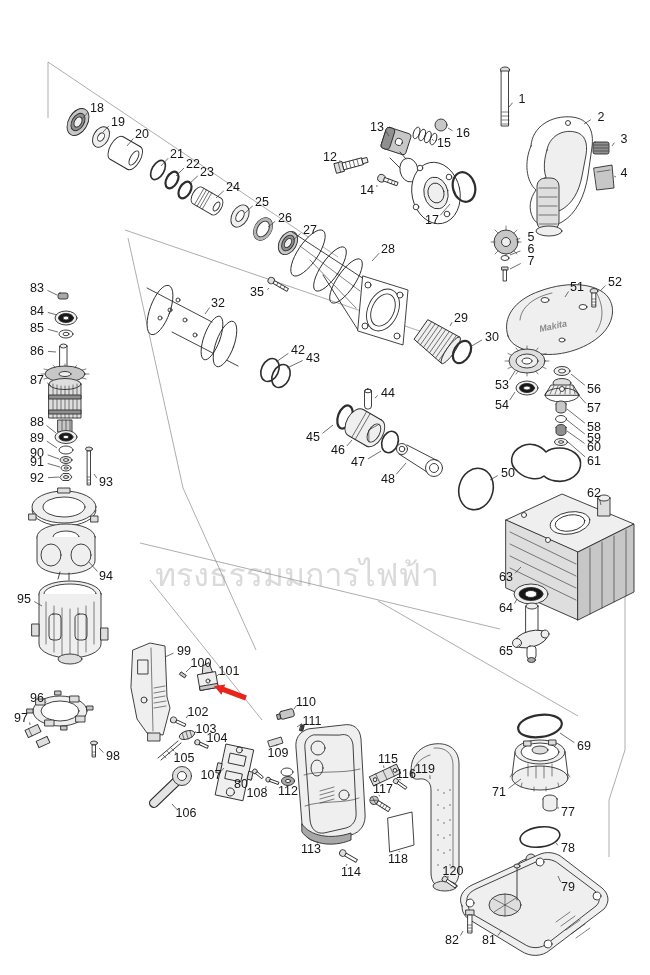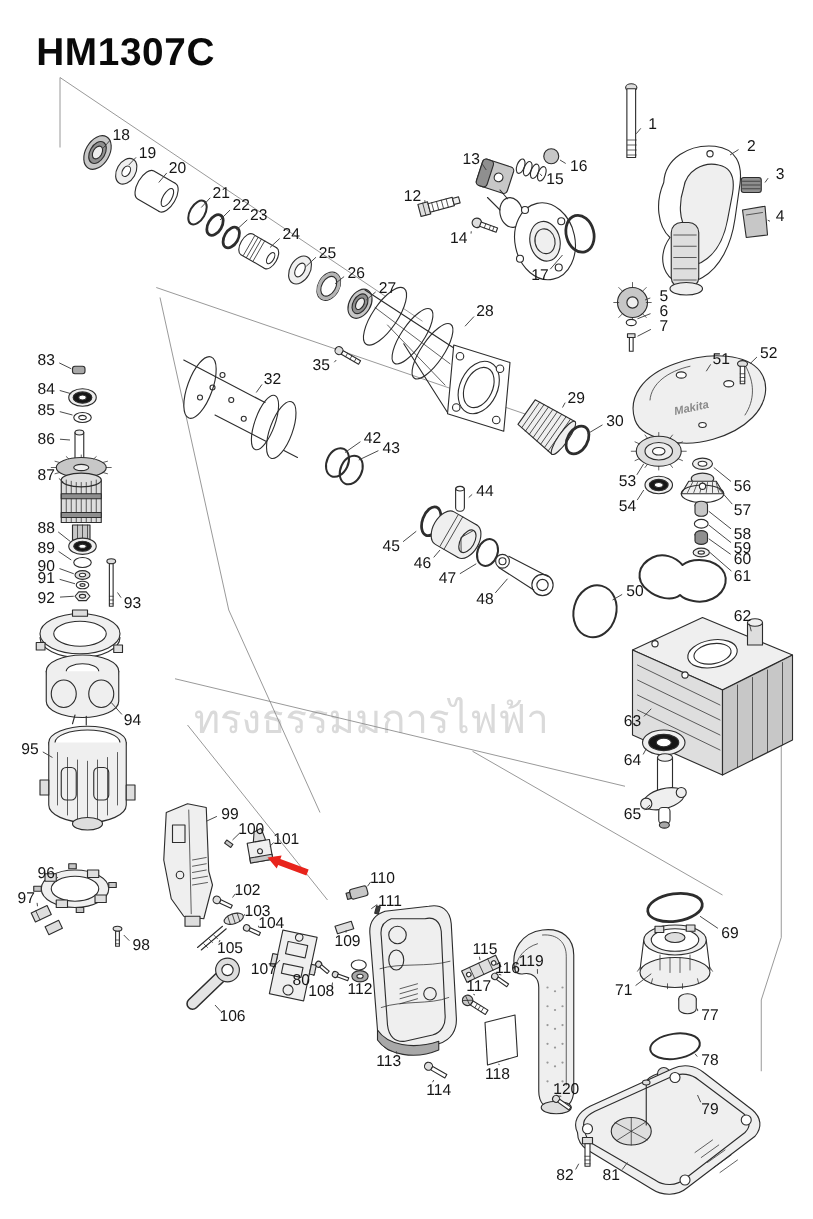--- a/index.html
+++ b/index.html
@@ -17,21 +17,20 @@
   .cons{stroke:#8a8a8a;stroke-width:.7;fill:none;}
   .ldr{stroke:#3f3f3f;stroke-width:.75;}
   .plabel{font-family:"Liberation Sans",sans-serif;font-size:12.5px;fill:#161616;}
   .logo{font-family:"Liberation Sans",sans-serif;font-size:9px;font-style:italic;
         font-weight:bold;fill:#8a8a8a;}
 </style>
 </head>
 <body>
 
 <div class="canvas">
-  <h1 class="model-title">HM1307C</h1>
   <div class="watermark">ทรงธรรมมการไฟฟ้า</div>
 
   <svg id="diagram-svg" width="650" height="975" viewBox="0 0 650 975">
 
     <g>
       <path class="cons" d="M48,118 L48,62 L338,257"></path>
       <path class="cons" d="M125,230 L437,337"></path>
       <path class="cons" d="M128,238 L183,488 L256,650"></path>
       <path class="cons" d="M140,543 L500,629"></path>
       <path class="cons" d="M150,580 L262,720"></path>

